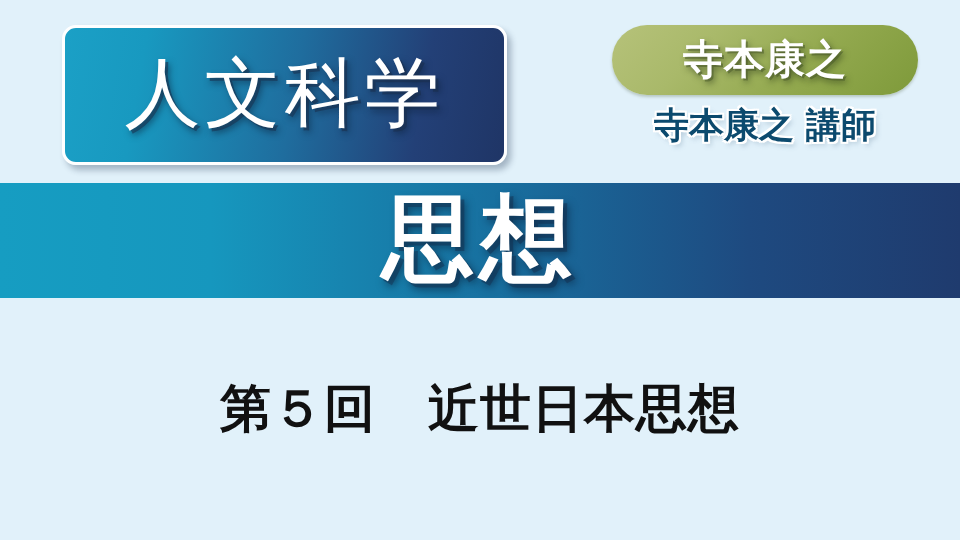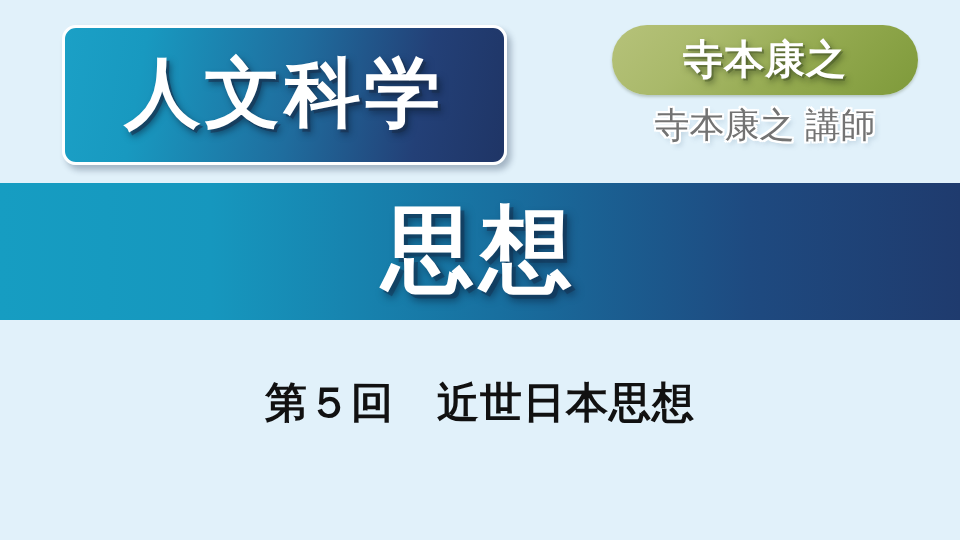--- a/index.html
+++ b/index.html
@@ -29,21 +29,21 @@
     border: 3px solid #ffffff;
     box-sizing: border-box;
     box-shadow: 4px 5px 6px rgba(20, 40, 70, 0.30);
     display: flex;
     align-items: center;
     justify-content: center;
   }
   .subject-text {
     color: #ffffff;
     font-size: 76px;
-    font-weight: bold;
+    font-weight: normal;
     letter-spacing: 4px;
     line-height: 1;
     white-space: nowrap;
     text-shadow:
        3px 3px 0 rgba(25, 45, 75, 0.55),
        4px 5px 7px rgba(10, 25, 50, 0.55);
     transform: translateY(-2px);
   }
 
   
@@ -76,41 +76,41 @@
   
   .lecturer {
     position: absolute;
     left: 612px;
     top: 104px;
     width: 306px;
     text-align: center;
   }
   .lecturer-text {
     display: inline-block;
-    color: #737373;
+    color: #0c4a6e;
     font-size: 35px;
-    font-weight: normal;
+    font-weight: bold;
     letter-spacing: 0px;
     line-height: 1.2;
     white-space: nowrap;
     text-shadow:
       -2px -2px 0 #ffffff,  2px -2px 0 #ffffff,
       -2px  2px 0 #ffffff,  2px  2px 0 #ffffff,
       -2px  0   0 #ffffff,  2px  0   0 #ffffff,
        0   -2px 0 #ffffff,  0    2px 0 #ffffff,
        3px  4px 5px rgba(90, 120, 150, 0.35);
   }
 
   
   .band {
     position: absolute;
     left: 0;
     top: 183px;
     width: 960px;
-    height: 137px;
+    height: 115px;
     background: linear-gradient(90deg, #169dc2 0%, #1697be 22%, #186f9f 52%, #1e4a80 78%, #1f3b6e 100%);
     display: flex;
     align-items: center;
     justify-content: center;
   }
   .band-text {
     color: #ffffff;
     font-size: 92px;
     font-weight: bold;
     letter-spacing: 6px;
@@ -126,21 +126,21 @@
   .lesson {
     position: absolute;
     left: 0;
     top: 378px;
     width: 960px;
     text-align: center;
   }
   .lesson-text {
     display: inline-block;
     color: #111111;
-    font-size: 42px;
+    font-size: 51px;
     font-weight: bold;
     letter-spacing: 1px;
     line-height: 1.2;
     white-space: pre;
   }
 </style>
 </head>
 <body>
 
 <div id="slide">

